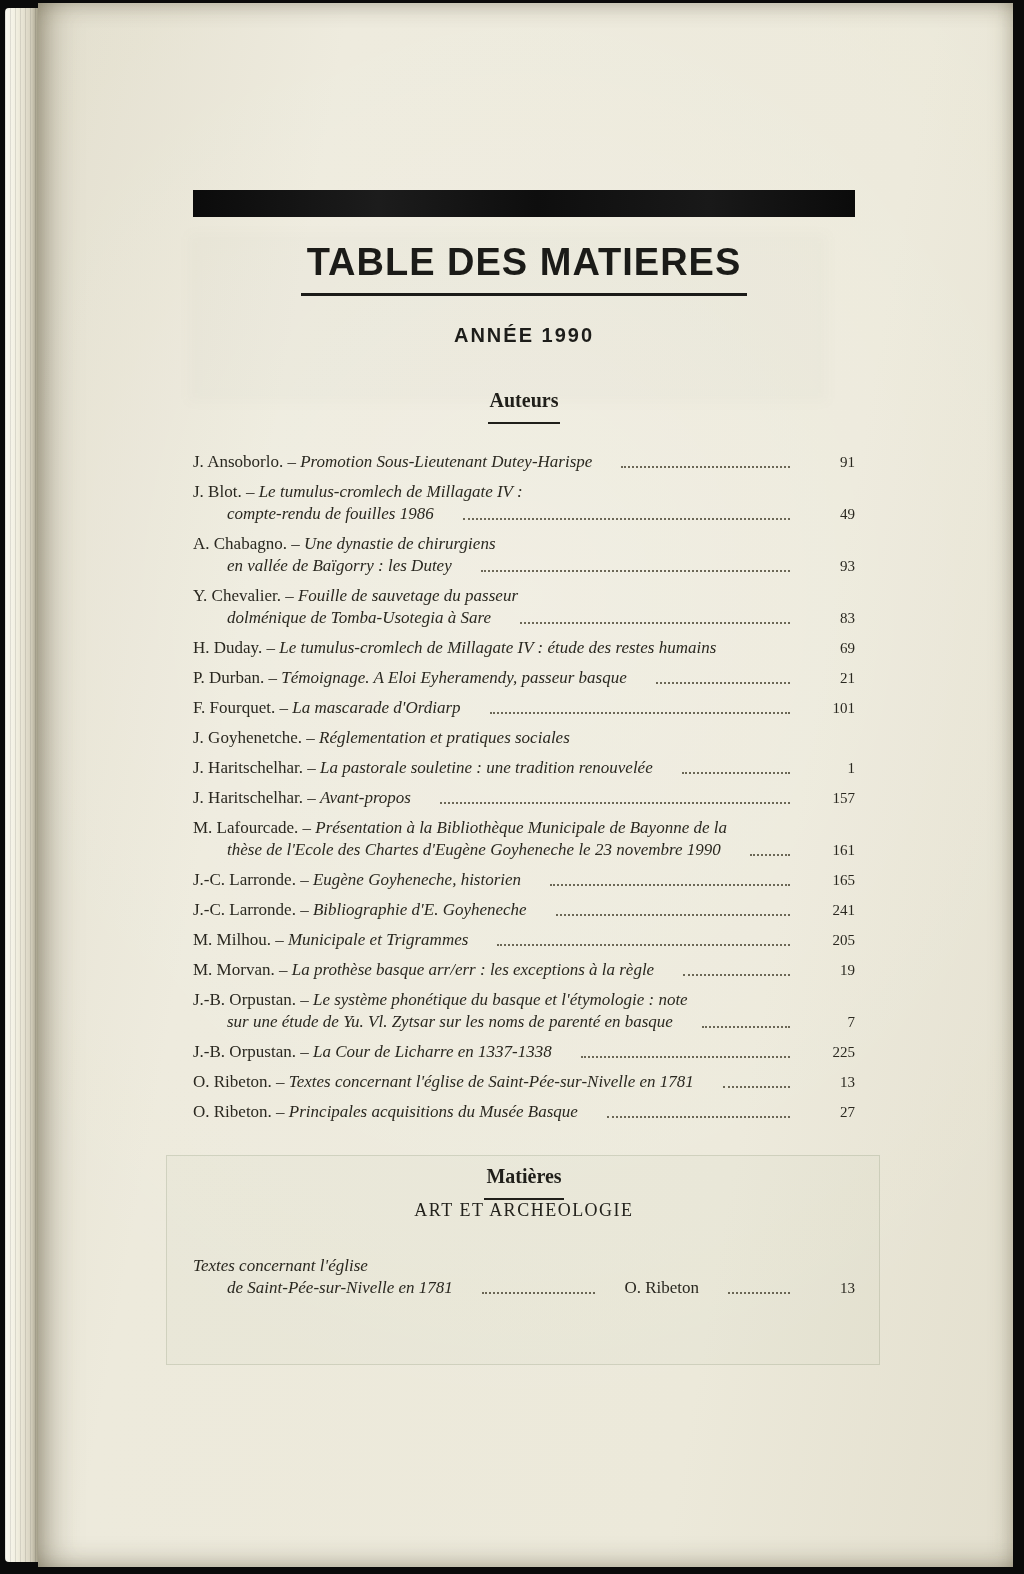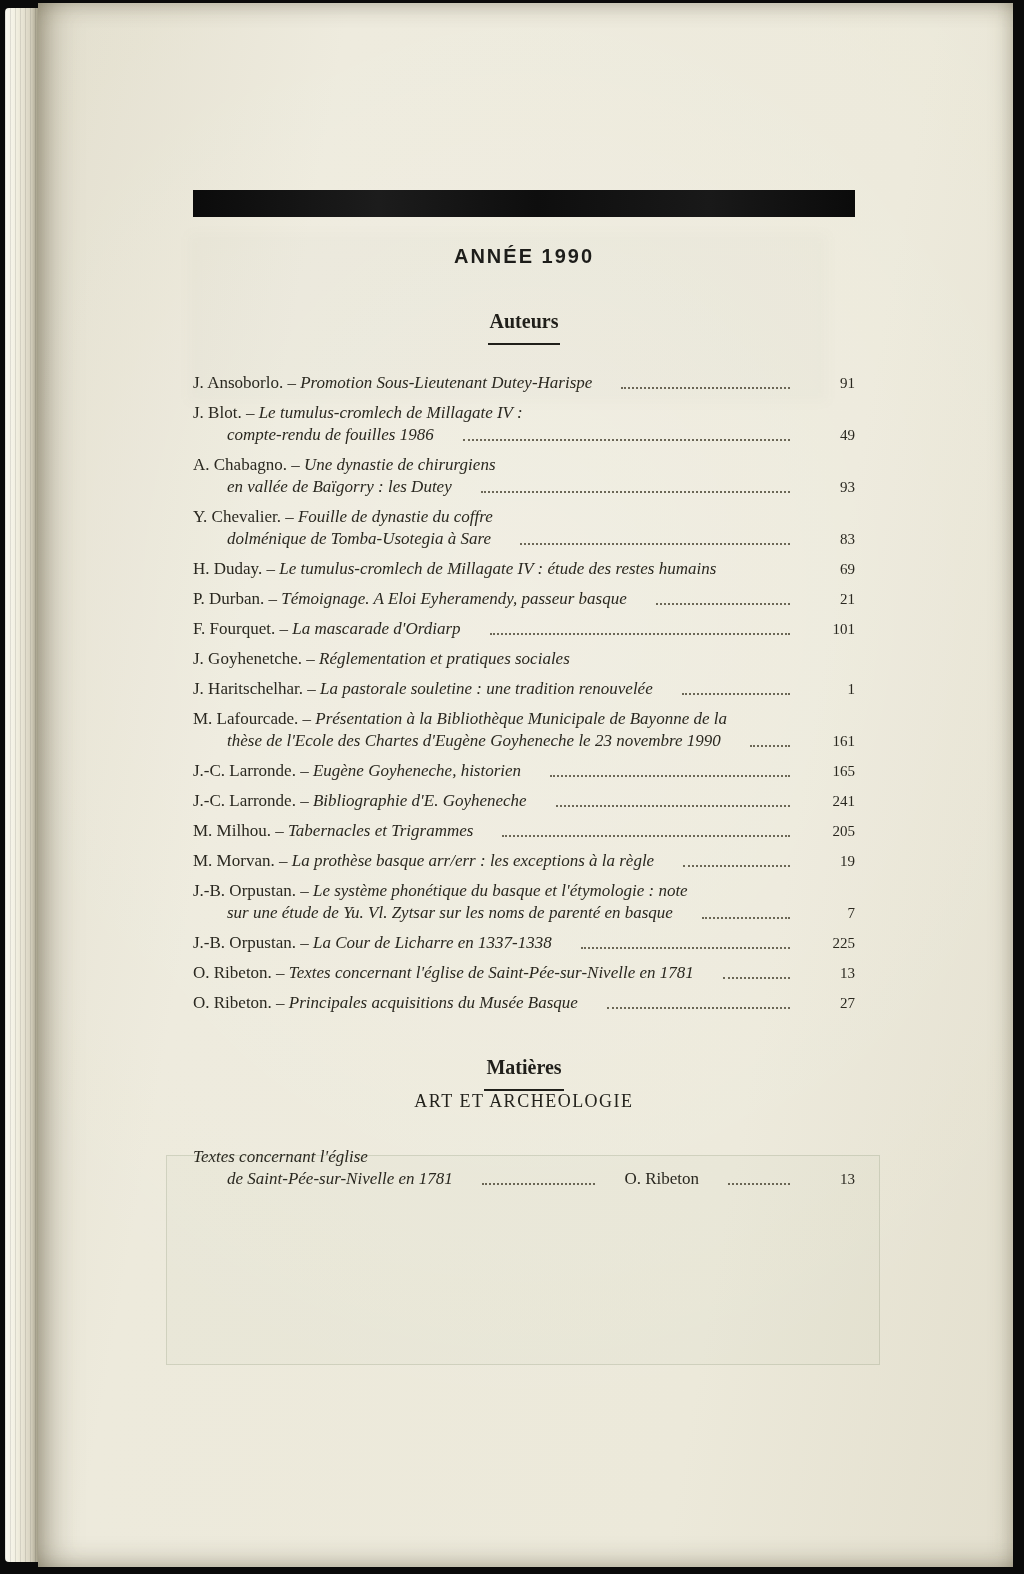--- a/index.html
+++ b/index.html
@@ -106,20 +106,23 @@
 <div class="fore-edge"></div>
 
 <div class="page">
   <div class="show-through-smudge"></div>
   <div class="show-through-box"></div>
 
   <div class="content">
 
     <div class="separator-bar"></div>
 
+    <div class="title-wrap">
+      <span class="doc-title">TABLE DES MATIERES</span>
+    </div>
 
     <div class="year-wrap">
       <span class="doc-year">ANNÉE 1990</span>
     </div>
 
     <div class="heading-wrap">
       <span class="section-heading">Auteurs</span>
     </div>
 
     <div class="entries">
@@ -140,21 +143,21 @@
         </div>
         <div class="entry">
           <div class="line"><span class="line-text"><span class="author">A. Chabagno. – </span><span class="ttl">Une dynastie de chirurgiens</span></span></div>
           <div class="line cont last">
             <span class="line-text"><span class="ttl">en vallée de Baïgorry : les Dutey</span></span>
             <span class="leader"></span>
             <span class="pagenum">93</span>
           </div>
         </div>
         <div class="entry">
-          <div class="line"><span class="line-text"><span class="author">Y. Chevalier. – </span><span class="ttl">Fouille de dynastie du coffre</span></span></div>
+          <div class="line"><span class="line-text"><span class="author">Y. Chevalier. – </span><span class="ttl">Fouille de sauvetage du passeur</span></span></div>
           <div class="line cont last">
             <span class="line-text"><span class="ttl">dolménique de Tomba-Usotegia à Sare</span></span>
             <span class="leader"></span>
             <span class="pagenum">83</span>
           </div>
         </div>
         <div class="entry">
           <div class="line last">
             <span class="line-text"><span class="author">H. Duday. – </span><span class="ttl">Le tumulus-cromlech de Millagate IV : étude des restes humains</span></span>
             <span class="leader hidden-leader"></span>
@@ -179,20 +182,27 @@
           <div class="line"><span class="line-text"><span class="author">J. Goyhenetche. – </span><span class="ttl">Réglementation et pratiques sociales</span></span></div>
         </div>
         <div class="entry">
           <div class="line last">
             <span class="line-text"><span class="author">J. Haritschelhar. – </span><span class="ttl">La pastorale souletine : une tradition renouvelée</span></span>
             <span class="leader"></span>
             <span class="pagenum">1</span>
           </div>
         </div>
         <div class="entry">
+          <div class="line last">
+            <span class="line-text"><span class="author">J. Haritschelhar. – </span><span class="ttl">Avant-propos</span></span>
+            <span class="leader"></span>
+            <span class="pagenum">157</span>
+          </div>
+        </div>
+        <div class="entry">
           <div class="line"><span class="line-text"><span class="author">M. Lafourcade. – </span><span class="ttl">Présentation à la Bibliothèque Municipale de Bayonne de la</span></span></div>
           <div class="line cont last">
             <span class="line-text"><span class="ttl">thèse de l'Ecole des Chartes d'Eugène Goyheneche le 23 novembre 1990</span></span>
             <span class="leader"></span>
             <span class="pagenum">161</span>
           </div>
         </div>
         <div class="entry">
           <div class="line last">
             <span class="line-text"><span class="author">J.-C. Larronde. – </span><span class="ttl">Eugène Goyheneche, historien</span></span>
@@ -202,21 +212,21 @@
         </div>
         <div class="entry">
           <div class="line last">
             <span class="line-text"><span class="author">J.-C. Larronde. – </span><span class="ttl">Bibliographie d'E. Goyheneche</span></span>
             <span class="leader"></span>
             <span class="pagenum">241</span>
           </div>
         </div>
         <div class="entry">
           <div class="line last">
-            <span class="line-text"><span class="author">M. Milhou. – </span><span class="ttl">Tabernacles et Trigrammes</span></span>
+            <span class="line-text"><span class="author">M. Milhou. – </span><span class="ttl">Municipale et Trigrammes</span></span>
             <span class="leader"></span>
             <span class="pagenum">205</span>
           </div>
         </div>
         <div class="entry">
           <div class="line last">
             <span class="line-text"><span class="author">M. Morvan. – </span><span class="ttl">La prothèse basque arr/err : les exceptions à la règle</span></span>
             <span class="leader"></span>
             <span class="pagenum">19</span>
           </div>

